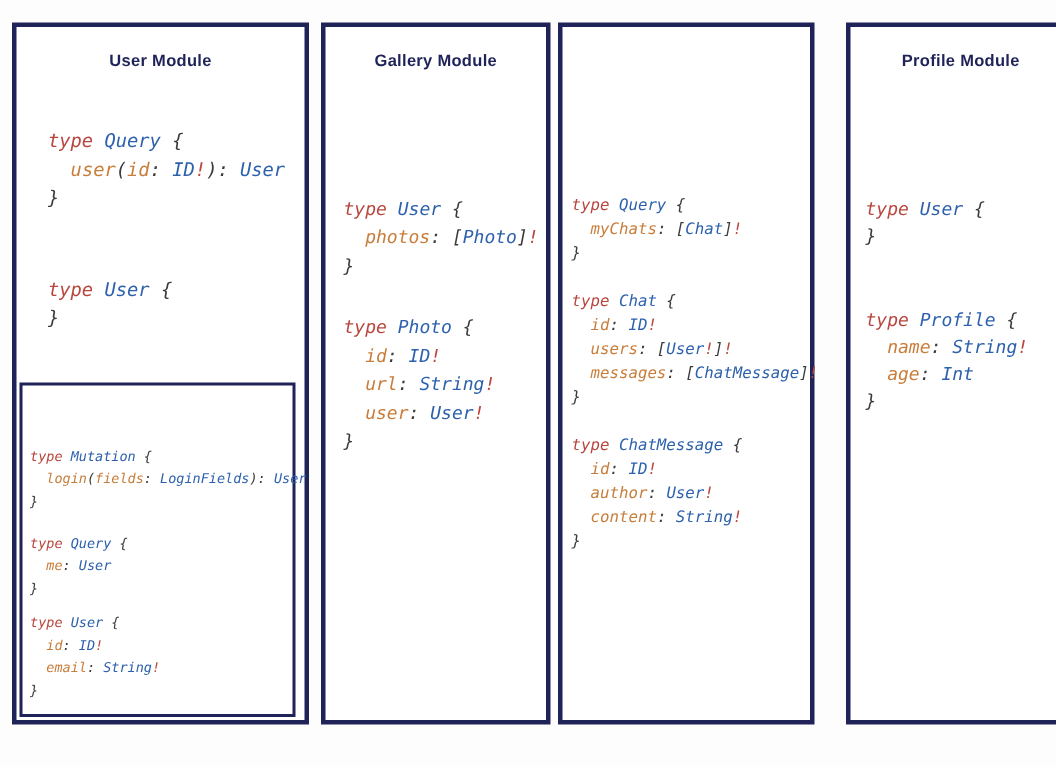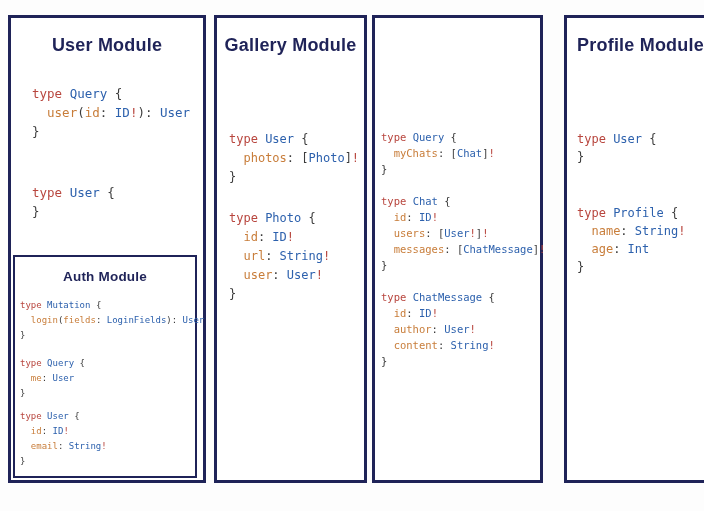--- a/index.html
+++ b/index.html
@@ -14,26 +14,26 @@
     position: absolute; top: 15px; height: 468px;
     border: 3px solid var(--navy); background: #ffffff;
     box-sizing: border-box;
   }
   .module-user    { left: 8px;   width: 198px; }
   .module-gallery { left: 214px; width: 153px; }
   .module-chat    { left: 372px; width: 171px; }
   .module-profile { left: 548px; width: 153px; margin-left: 16px; }
   .module-title {
     margin: 0; padding-top: 17px; text-align: center;
-    font-size: 18px; font-weight: bold; color: var(--navy);
+    font-size: 11px; font-weight: bold; color: var(--navy);
     letter-spacing: 0.2px;
   }
   .code {
     position: absolute; white-space: pre; margin: 0;
-    font-family: "DejaVu Sans Mono", monospace; color: var(--punct);
+    font-family: "DejaVu Sans Mono", monospace; color: var(--punct); font-style: italic;
   }
   .module-user    .code { left: 21px; font-size: 12.5px; line-height: 19px; }
   .module-gallery .code { left: 12px; font-size: 12px;   line-height: 19px; }
   .module-chat    .code { left: 6px;  font-size: 10.5px; line-height: 16px; }
   .module-profile .code { left: 10px; font-size: 12px;   line-height: 18px; }
   .submodule {
     position: absolute; left: 2px; top: 237px; width: 184px; height: 223px;
     border: 2px solid var(--navy); background: #ffffff; box-sizing: border-box;
   }
   .submodule .module-title { padding-top: 12px; font-size: 13.5px; }
@@ -47,21 +47,20 @@
 <body>
 
 <div class="canvas">
 
   <section class="module module-user">
     <h2 class="module-title">User Module</h2>
     <div class="code" style="top:66px"><div><span class="tok-k">type</span><span class="tok-p"> </span><span class="tok-t">Query</span><span class="tok-p"> {</span></div><div><span class="tok-p">  </span><span class="tok-f">user</span><span class="tok-p">(</span><span class="tok-f">id</span><span class="tok-p">: </span><span class="tok-t">ID</span><span class="tok-b">!</span><span class="tok-p">): </span><span class="tok-t">User</span></div><div><span class="tok-p">}</span></div></div>
     <div class="code" style="top:165px"><div><span class="tok-k">type</span><span class="tok-p"> </span><span class="tok-t">User</span><span class="tok-p"> {</span></div><div><span class="tok-p">}</span></div></div>
 
     <section class="submodule">
-      <h2 class="module-title">Auth Module</h2>
       <div class="code" style="top:41px"><div><span class="tok-k">type</span><span class="tok-p"> </span><span class="tok-t">Mutation</span><span class="tok-p"> {</span></div><div><span class="tok-p">  </span><span class="tok-f">login</span><span class="tok-p">(</span><span class="tok-f">fields</span><span class="tok-p">: </span><span class="tok-t">LoginFields</span><span class="tok-p">): </span><span class="tok-t">User</span></div><div><span class="tok-p">}</span></div></div>
       <div class="code" style="top:99px"><div><span class="tok-k">type</span><span class="tok-p"> </span><span class="tok-t">Query</span><span class="tok-p"> {</span></div><div><span class="tok-p">  </span><span class="tok-f">me</span><span class="tok-p">: </span><span class="tok-t">User</span></div><div><span class="tok-p">}</span></div></div>
       <div class="code" style="top:152px"><div><span class="tok-k">type</span><span class="tok-p"> </span><span class="tok-t">User</span><span class="tok-p"> {</span></div><div><span class="tok-p">  </span><span class="tok-f">id</span><span class="tok-p">: </span><span class="tok-t">ID</span><span class="tok-b">!</span></div><div><span class="tok-p">  </span><span class="tok-f">email</span><span class="tok-p">: </span><span class="tok-t">String</span><span class="tok-b">!</span></div><div><span class="tok-p">}</span></div></div>
     </section>
   </section>
 
   <section class="module module-gallery">
     <h2 class="module-title">Gallery Module</h2>
     <div class="code" style="top:112px"><div><span class="tok-k">type</span><span class="tok-p"> </span><span class="tok-t">User</span><span class="tok-p"> {</span></div><div><span class="tok-p">  </span><span class="tok-f">photos</span><span class="tok-p">: [</span><span class="tok-t">Photo</span><span class="tok-p">]</span><span class="tok-b">!</span></div><div><span class="tok-p">}</span></div></div>
     <div class="code" style="top:191px"><div><span class="tok-k">type</span><span class="tok-p"> </span><span class="tok-t">Photo</span><span class="tok-p"> {</span></div><div><span class="tok-p">  </span><span class="tok-f">id</span><span class="tok-p">: </span><span class="tok-t">ID</span><span class="tok-b">!</span></div><div><span class="tok-p">  </span><span class="tok-f">url</span><span class="tok-p">: </span><span class="tok-t">String</span><span class="tok-b">!</span></div><div><span class="tok-p">  </span><span class="tok-f">user</span><span class="tok-p">: </span><span class="tok-t">User</span><span class="tok-b">!</span></div><div><span class="tok-p">}</span></div></div>

